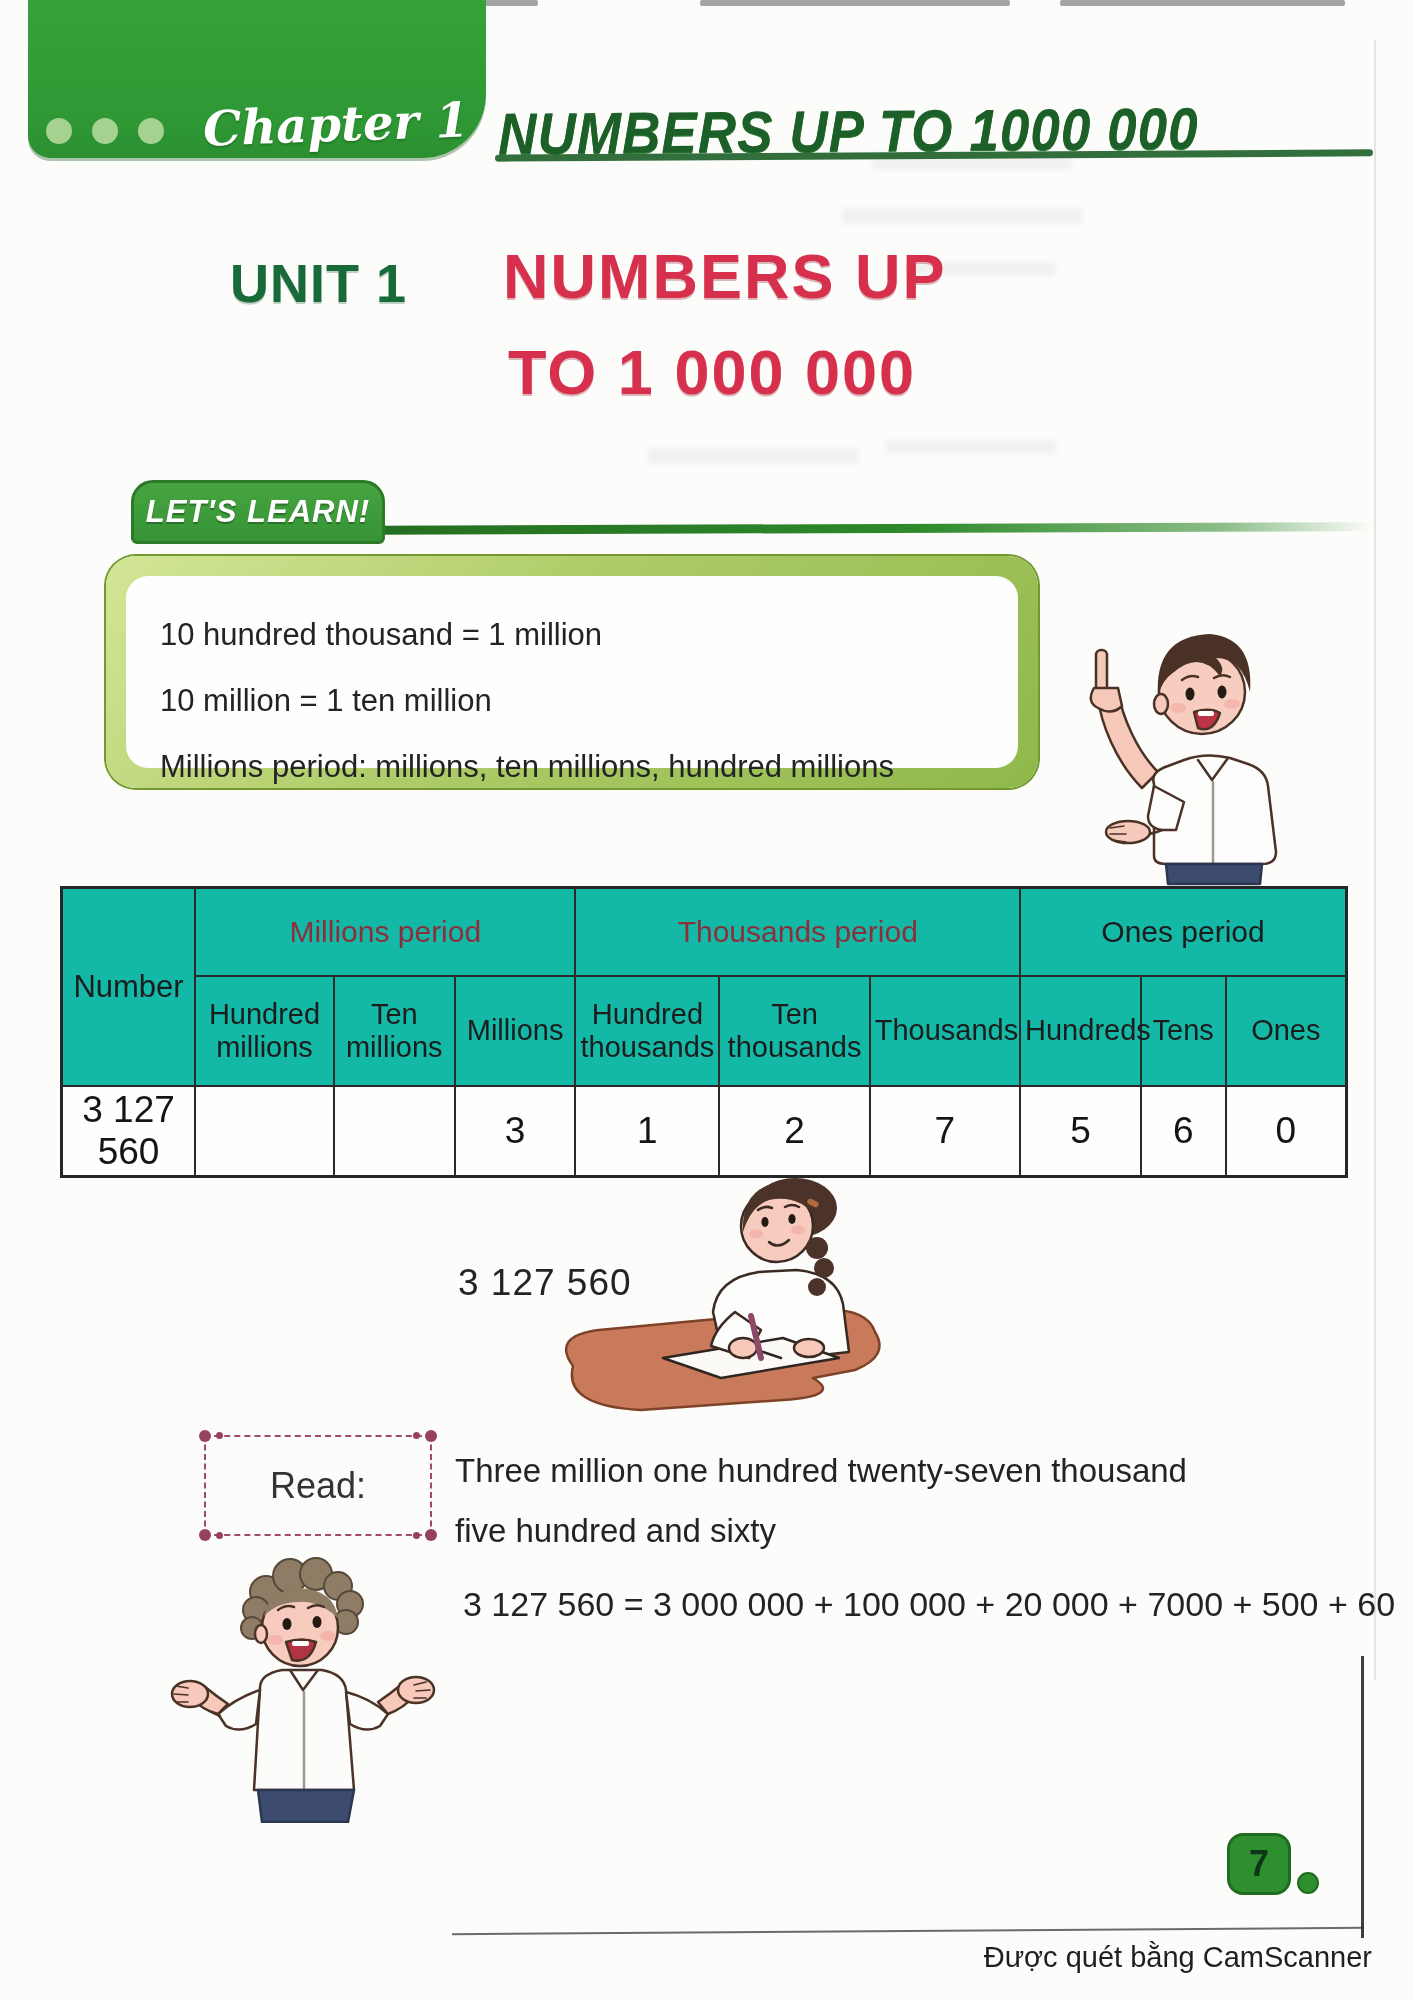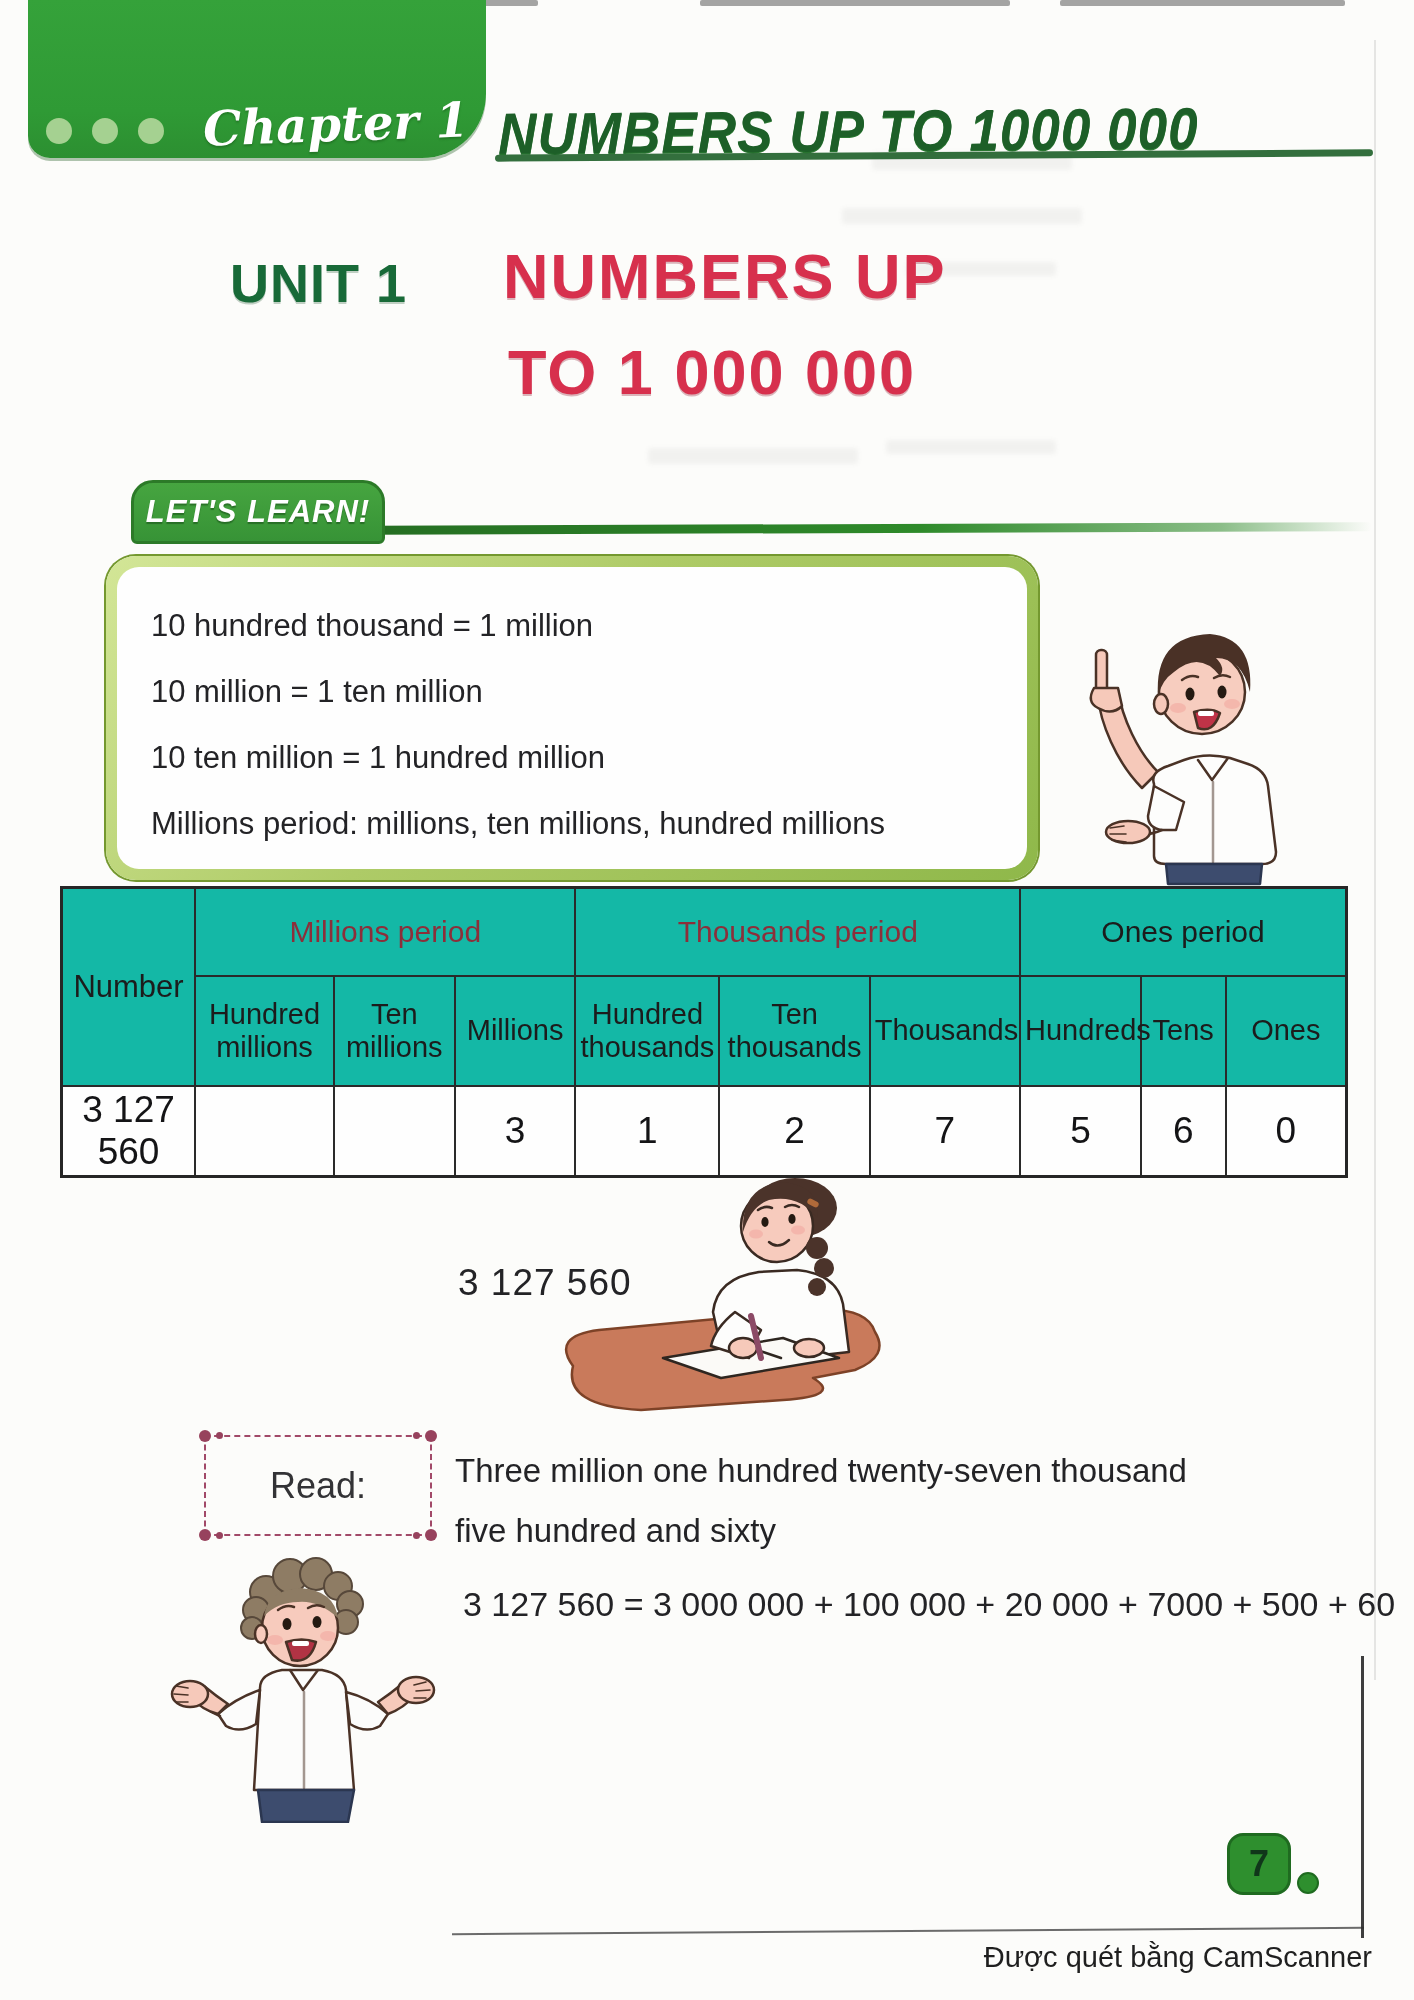--- a/index.html
+++ b/index.html
@@ -48,23 +48,23 @@
   }
   .badge span{font-size:31px;font-weight:bold;font-style:italic;color:#fff;letter-spacing:1px;
     text-shadow:0 2px 1px rgba(20,70,20,.5);}
   .swoosh{
     left:368px;top:524px;width:1004px;height:9px;border-radius:5px;
     background:linear-gradient(90deg,#256e22 0%,#2e8a2a 55%,rgba(46,138,42,.55) 85%,rgba(46,138,42,0) 100%);
     transform:rotate(-0.2deg);
   }
   
   .learn-box{
-    left:106px;top:556px;width:932px;height:324px;
+    left:106px;top:556px;width:932px;height:232px;
     background:linear-gradient(135deg,#d3e697 0%,#aecb67 45%,#8fb84a 100%);
-    border-radius:30px;box-shadow:0 0 0 2px #74982f;box-sizing:border-box;padding:11px;
+    border-radius:30px;box-shadow:0 0 0 2px #74982f;box-sizing:border-box;padding:20px;
   }
   .learn-box-inner{
     width:100%;height:100%;background:#fefefe;border-radius:22px;box-sizing:border-box;
     padding:26px 0 0 34px;display:flex;flex-direction:column;
   }
   .learn-line{font-size:31px;color:#232326;line-height:66px;white-space:nowrap;}
   
   .pv-table-wrap{left:60px;top:886px;width:1288px;}
   table.pv{border-collapse:collapse;width:100%;table-layout:fixed;
     border:3px solid #262626;background:#fff;}
@@ -138,21 +138,20 @@
 
   <div class="abs swoosh"></div>
   <div class="abs badge">
     <span>LET'S LEARN!</span>
   </div>
 
   <div class="abs learn-box">
     <div class="learn-box-inner">
       <div class="learn-line">10 hundred thousand = 1 million</div>
       <div class="learn-line">10 million = 1 ten million</div>
-      <div class="learn-line">10 ten million = 1 hundred million</div>
       <div class="learn-line">Millions period: millions, ten millions, hundred millions</div>
     </div>
   </div>
 
   <svg class="abs" style="left:1050px;top:610px;" width="260" height="276" viewBox="0 0 260 276">
     <g stroke="#4a3226" stroke-width="2.5" stroke-linecap="round" stroke-linejoin="round">
 
       <path d="M92,178 C66,152 50,112 48,86 L68,80 C72,108 88,142 108,162 Z" fill="#f6c9ba"></path>
       <rect x="46" y="40" width="11" height="42" rx="5" fill="#f6c9ba"></rect>
       <path d="M44,78 q-8,14 4,20 q14,8 24,-2 l-4,-18 Z" fill="#f6c9ba"></path>

